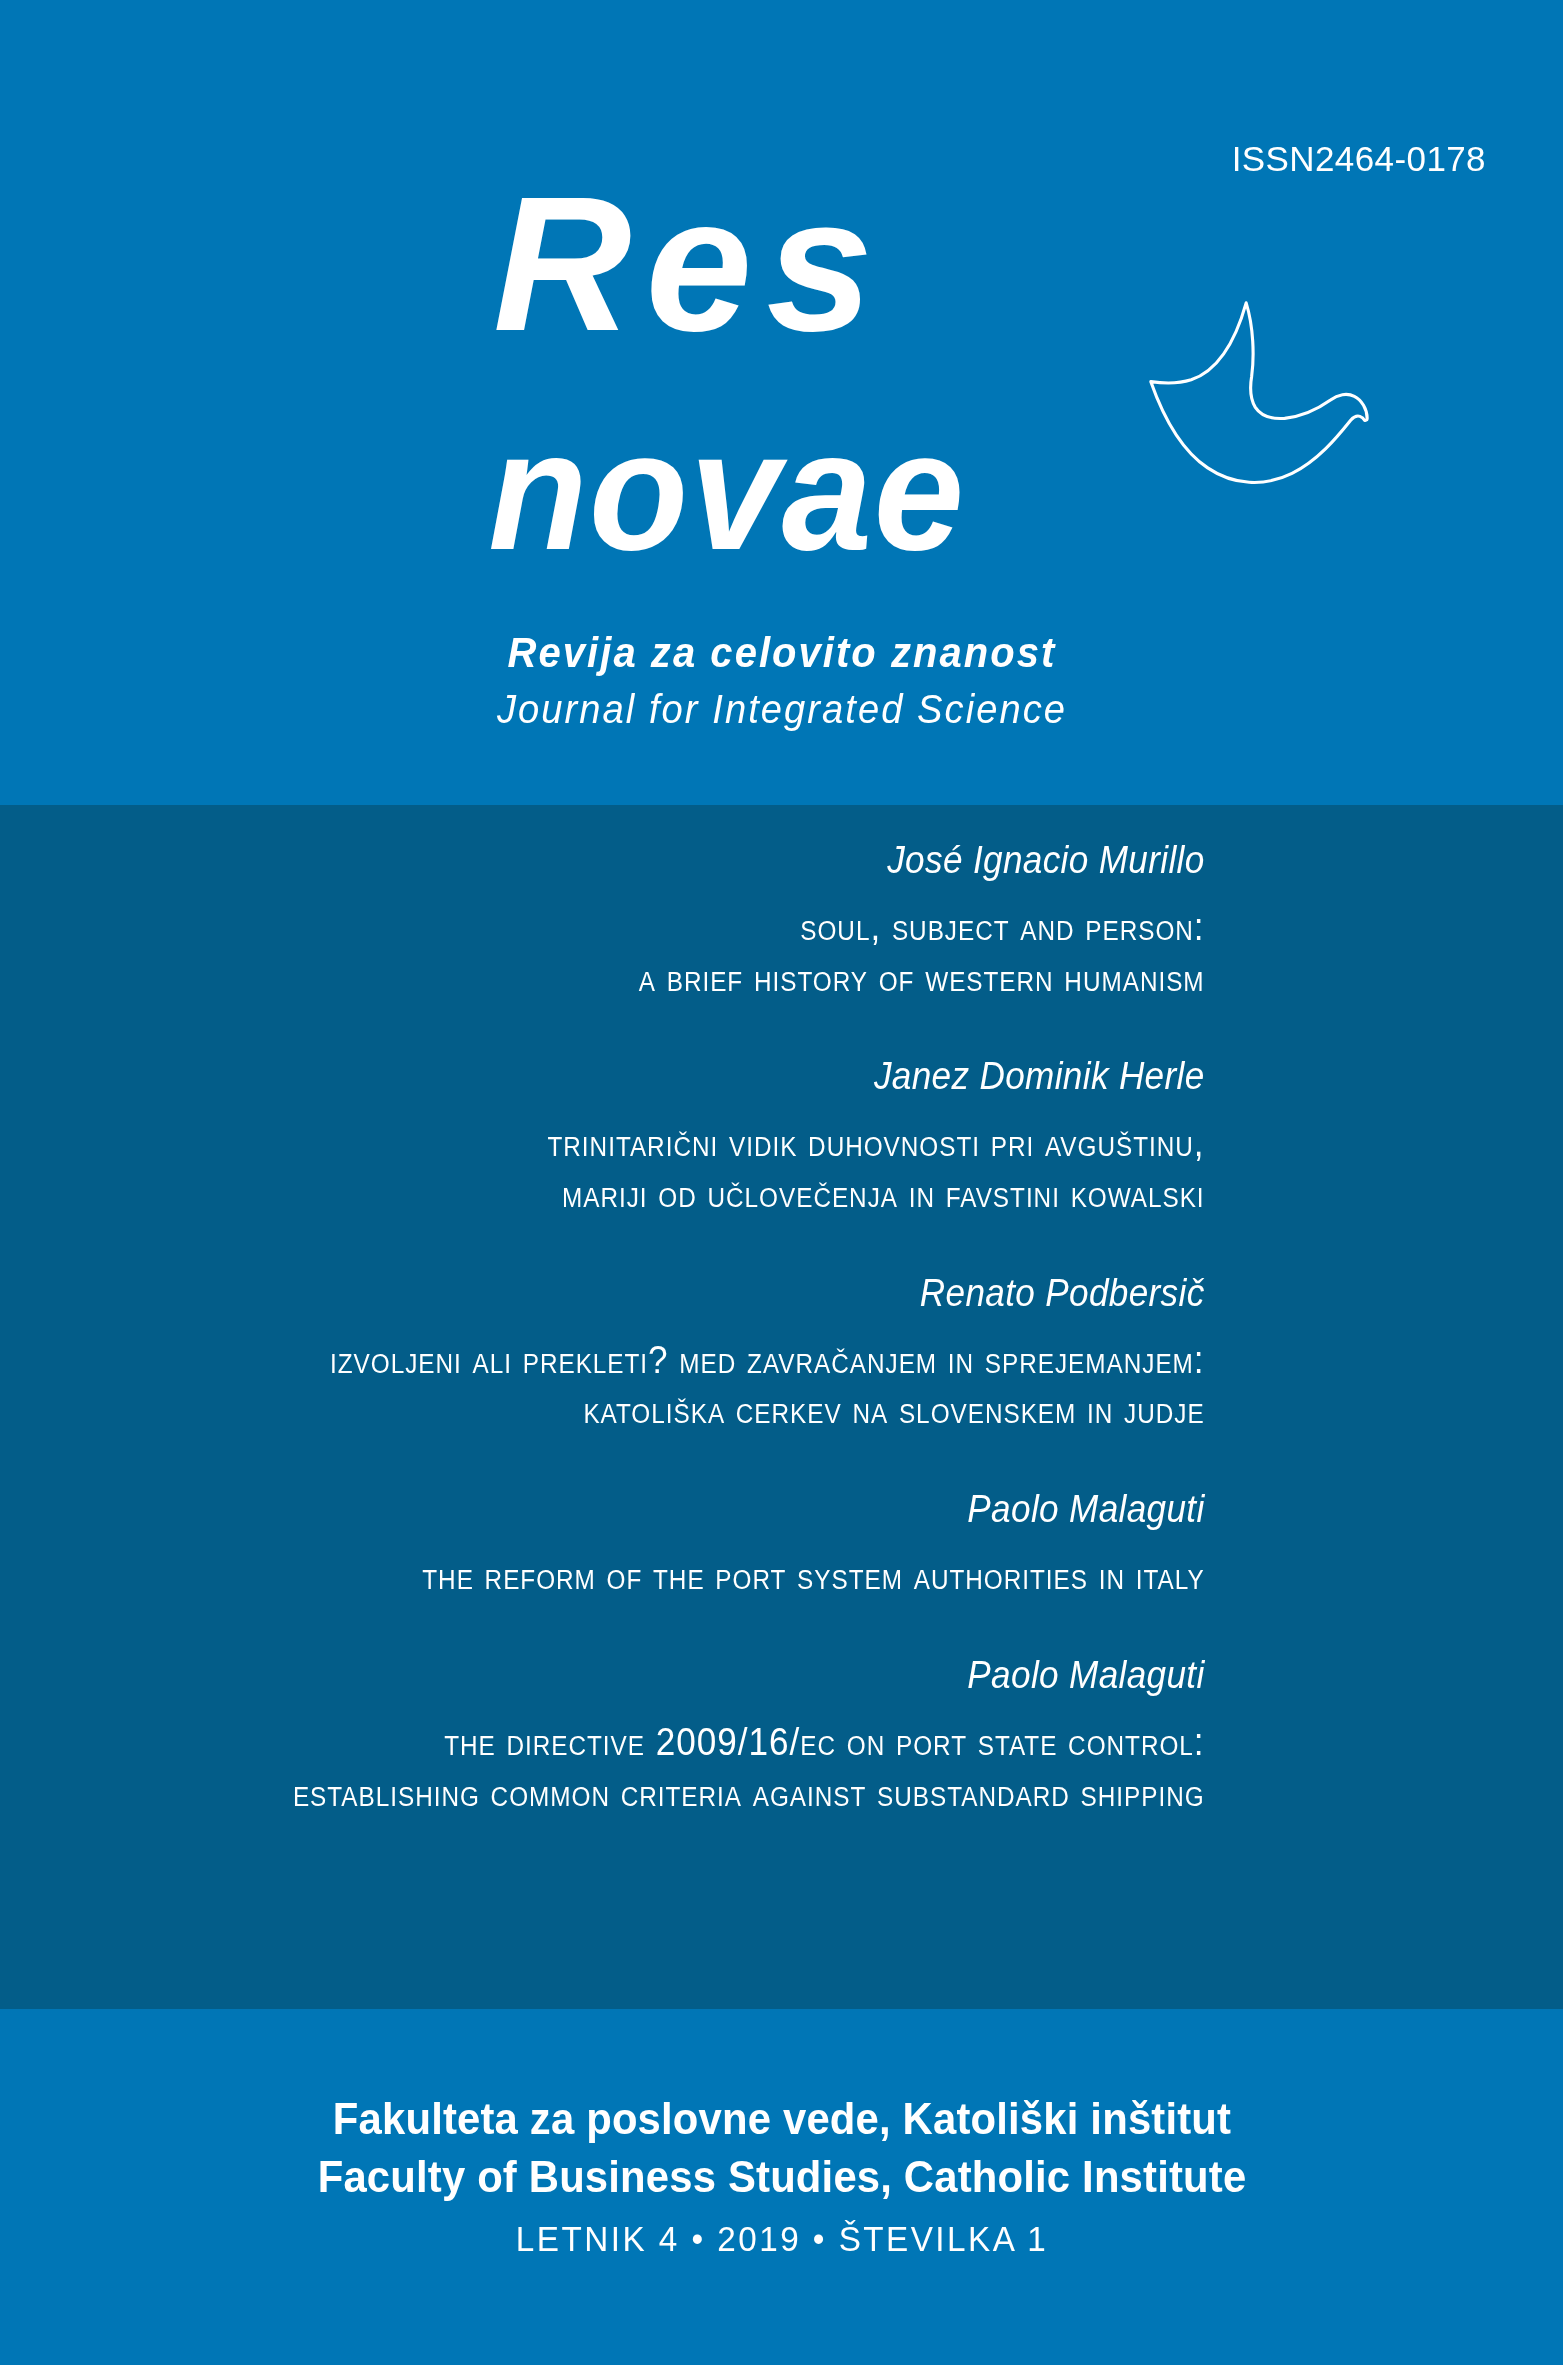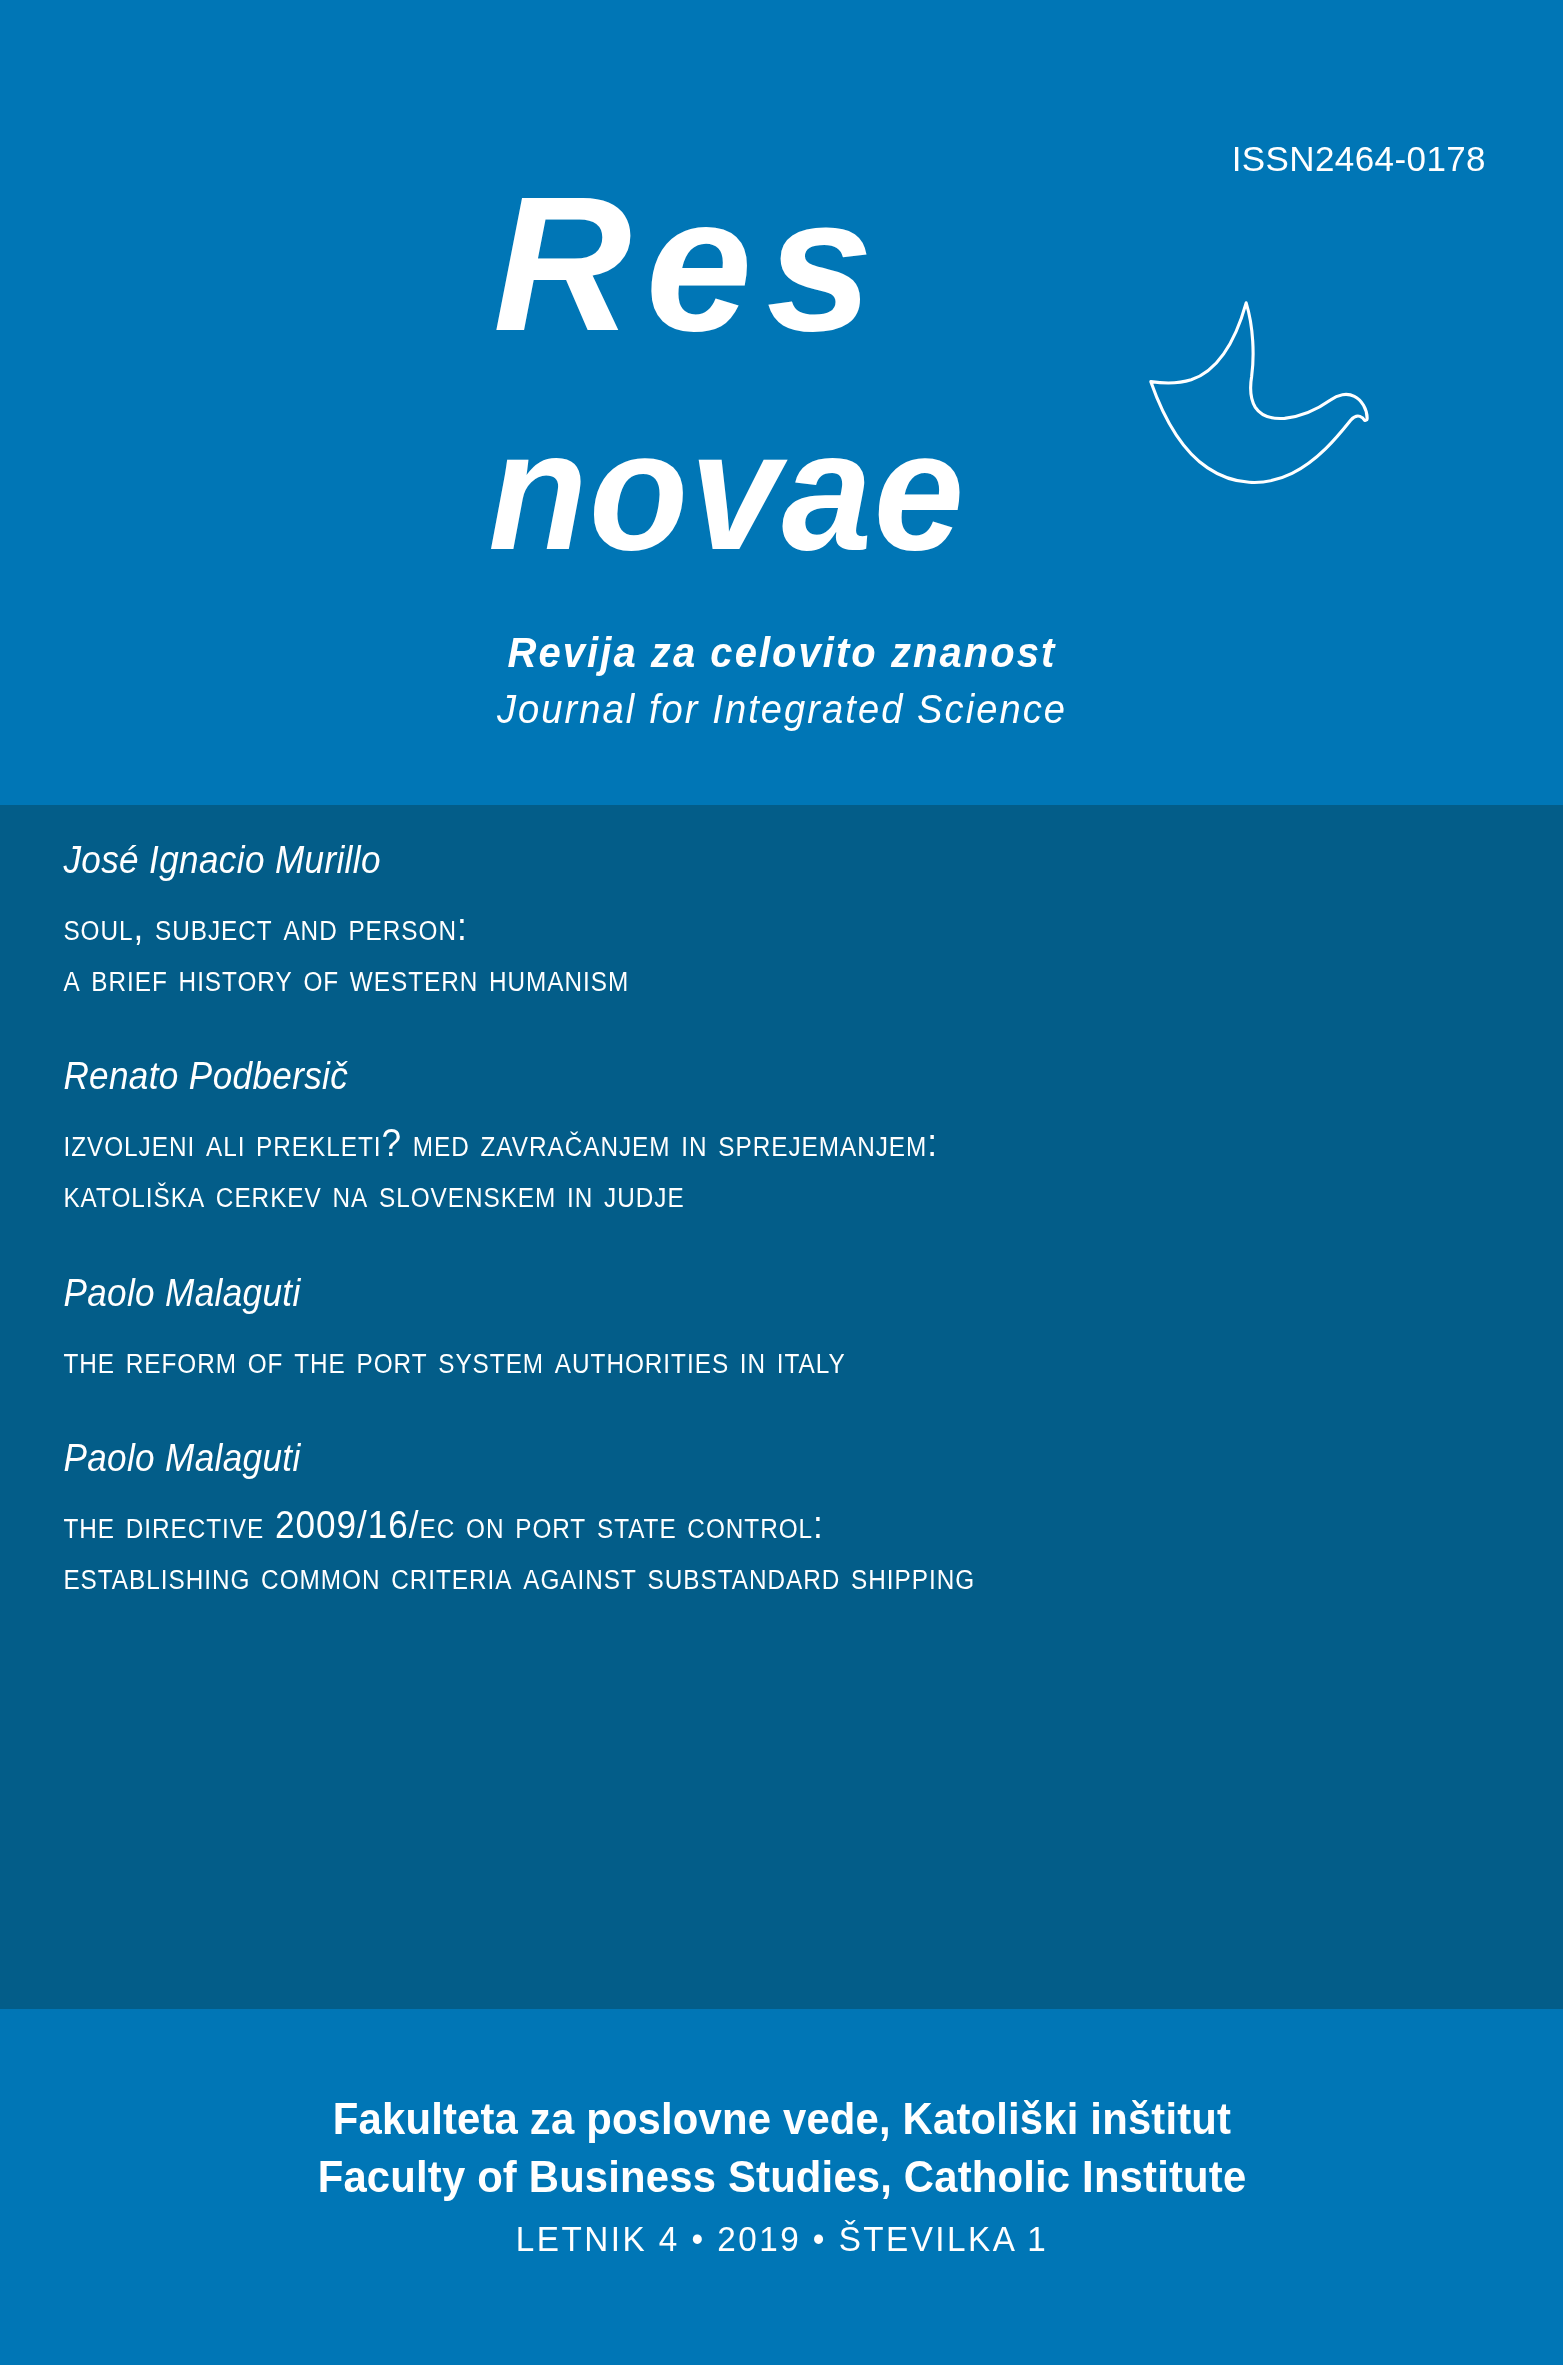--- a/index.html
+++ b/index.html
@@ -109,21 +109,21 @@
   }
 
   
   .contents {
     position: absolute;
     left: 0; top: 840px;
     width: 1564px;
   }
   .entry {
     width: 1268px;
-    text-align: left;
+    text-align: right;
     margin-bottom: 53px;
   }
   .entry:last-child { margin-bottom: 0; }
 
   .author {
     font-size: 39px;
     font-style: italic;
     font-weight: 400;
     letter-spacing: 0.4px;
     line-height: 1.0;
@@ -195,20 +195,27 @@
   <div class="contents">
 
     <div class="entry">
       <div class="author">José Ignacio Murillo</div>
       <div class="atitle">
         <div>Soul, Subject and Person:</div>
         <div>A Brief History of Western Humanism</div>
       </div>
     </div>
 
+    <div class="entry">
+      <div class="author">Janez Dominik Herle</div>
+      <div class="atitle">
+        <div>Trinitarični vidik duhovnosti pri Avguštinu,</div>
+        <div>Mariji od Učlovečenja in Favstini Kowalski</div>
+      </div>
+    </div>
 
     <div class="entry">
       <div class="author">Renato Podbersič</div>
       <div class="atitle">
         <div>Izvoljeni ali prekleti? Med zavračanjem in sprejemanjem:</div>
         <div>katoliška Cerkev na Slovenskem in Judje</div>
       </div>
     </div>
 
 

